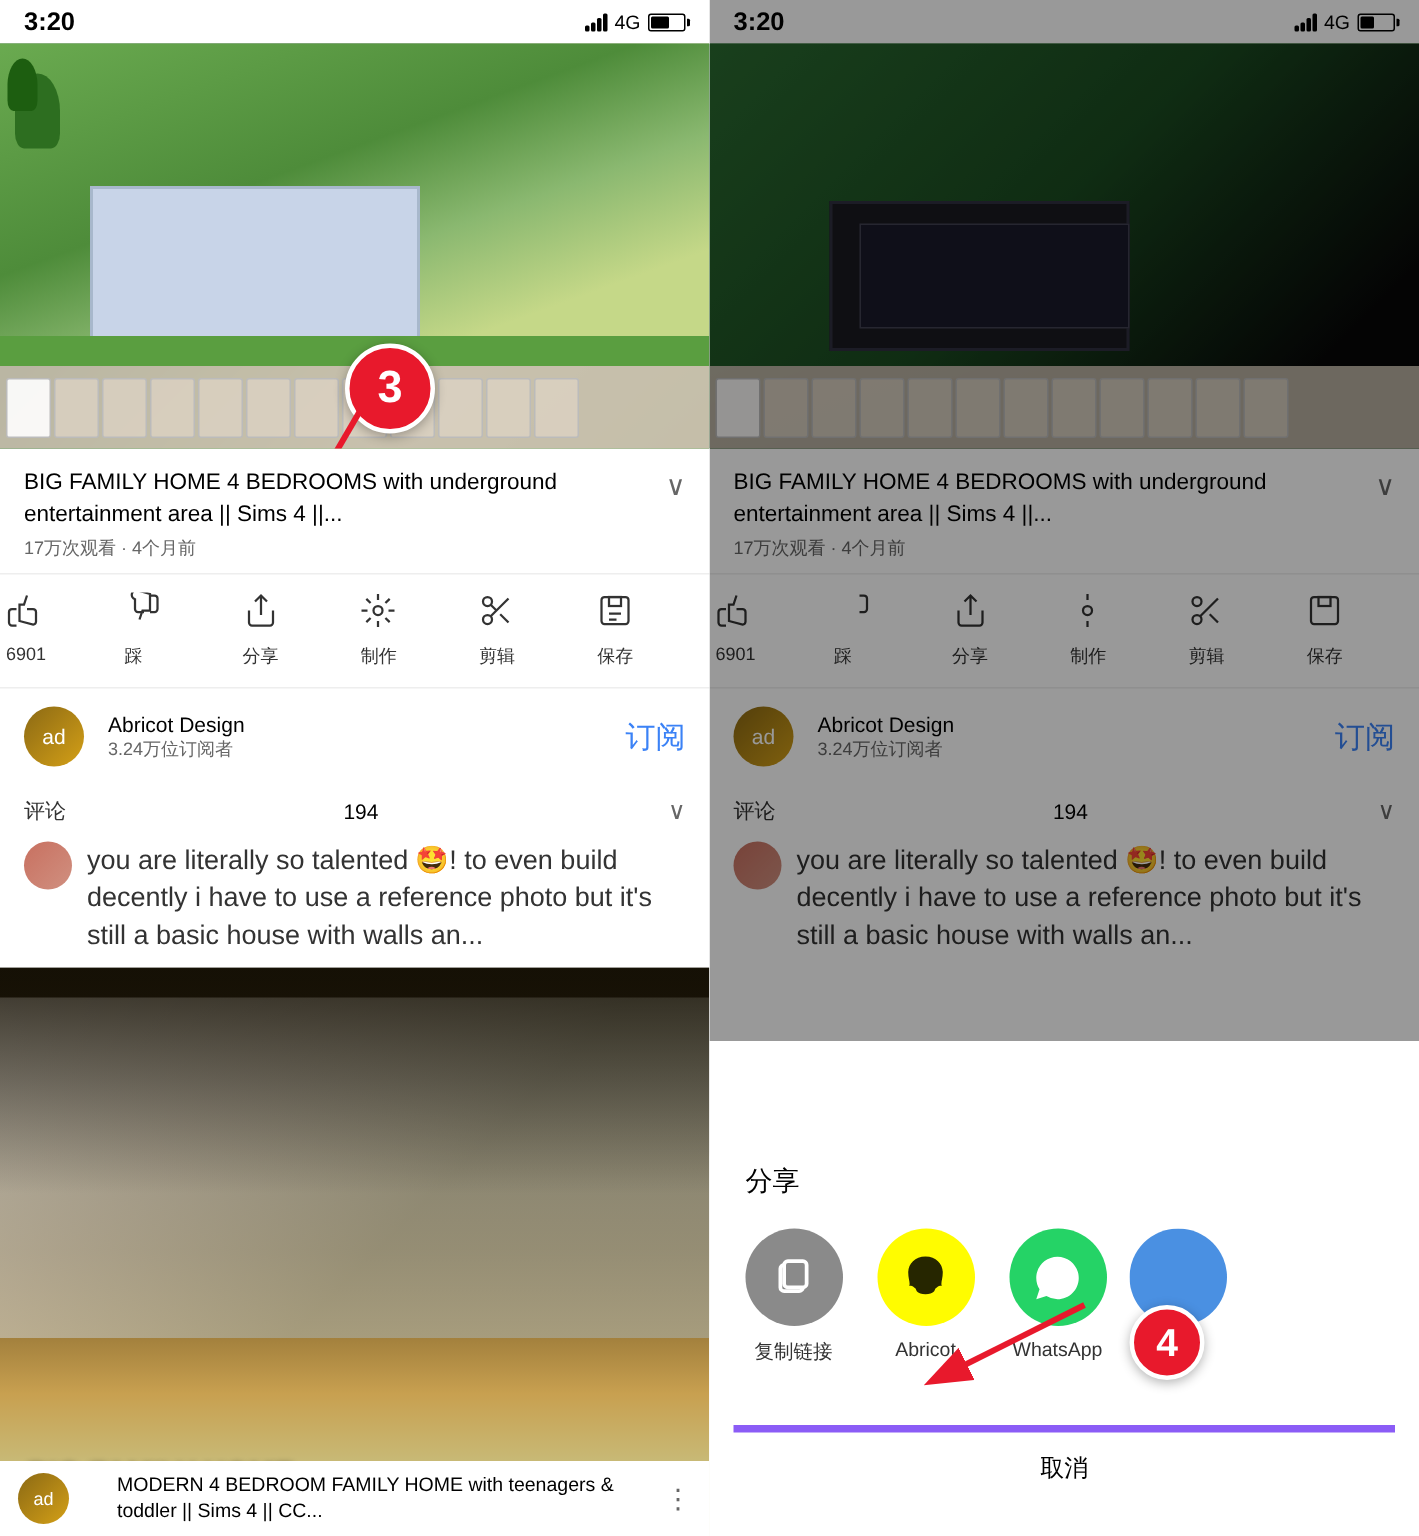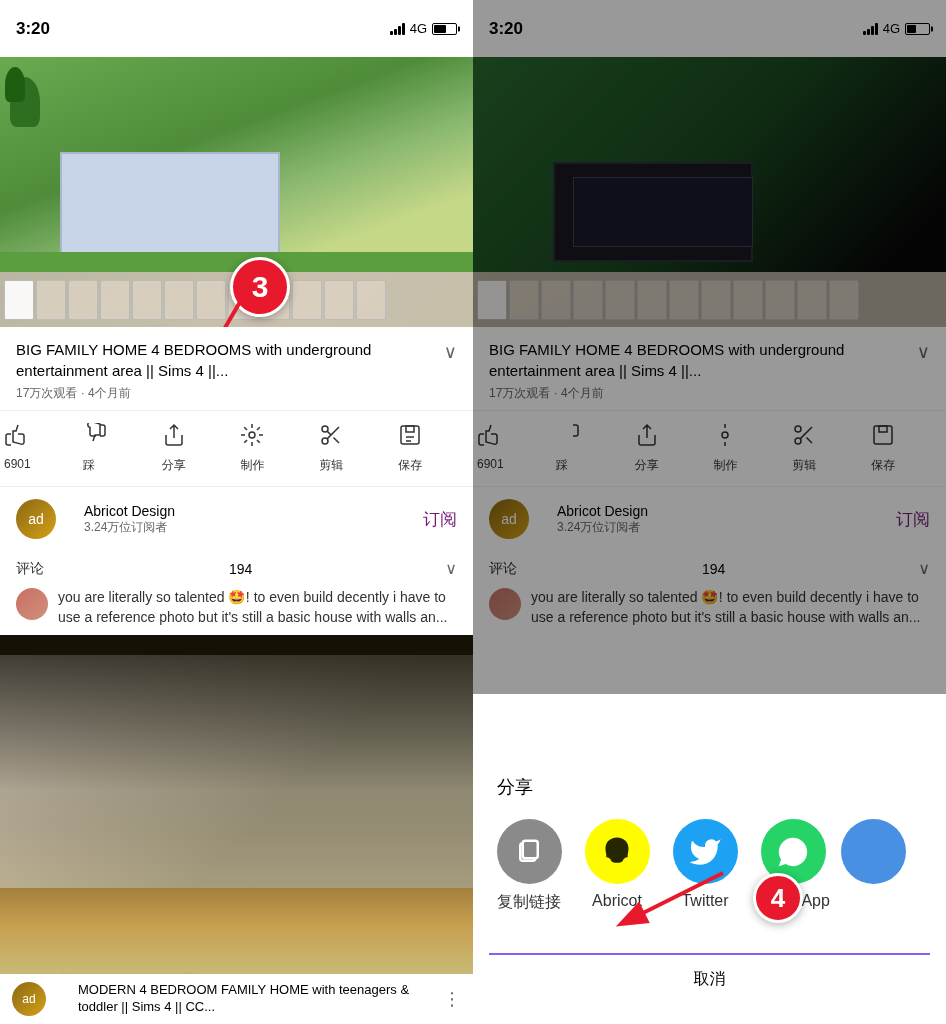--- a/index.html
+++ b/index.html
@@ -27,21 +27,21 @@
       height: 1024px;
       background: #fff;
       display: flex;
       flex-direction: column;
       overflow: hidden;
       position: relative;
     }
 
     
     .status-bar {
-      height: 57px;
+      height: 29px;
       display: flex;
       align-items: center;
       justify-content: space-between;
       padding: 0 16px;
       background: #fff;
       flex-shrink: 0;
     }
     .status-time {
       font-size: 17px;
       font-weight: 600;
@@ -219,34 +219,34 @@
       display: flex;
       align-items: center;
       justify-content: center;
       font-size: 14px;
       color: white;
       font-weight: normal;
       flex-shrink: 0;
     }
     .channel-name-area {
       flex: 1;
-      margin-left: 28px;
+      margin-left: 16px;
     }
     .channel-name {
       font-size: 14px;
       font-weight: 500;
       color: #000;
     }
     .subscriber-count {
       font-size: 12px;
       color: #666;
     }
     .subscribe-btn {
-      color: #701a75;
-      font-size: 17px;
+      color: #3b82f6;
+      font-size: 20px;
       font-weight: 500;
     }
 
     
     .comments-section {
       padding: 8px 16px;
       flex-shrink: 0;
     }
     .comments-header {
       display: flex;
@@ -269,21 +269,21 @@
       gap: 10px;
     }
     .comment-avatar {
       width: 32px;
       height: 32px;
       border-radius: 50%;
       background: #c77;
       flex-shrink: 0;
     }
     .comment-text {
-      font-size: 14px;
+      font-size: 18px;
       color: #333;
       line-height: 1.4;
     }
 
     
     .second-video {
       flex: 1;
       background: #2a2a2a;
       position: relative;
       overflow: hidden;
@@ -346,35 +346,35 @@
     .share-icon-circle {
       width: 65px;
       height: 65px;
       border-radius: 50%;
       display: flex;
       align-items: center;
       justify-content: center;
       font-size: 28px;
     }
     .share-icon-label {
-      font-size: 16px;
+      font-size: 13px;
       color: #333;
       text-align: right;
     }
     .copy-link-bg { background: #8a8a8a; }
     .snapchat-bg { background: #FFFC00; }
     .twitter-bg { background: #1DA1F2; }
     .whatsapp-bg { background: #25D366; }
     .cancel-btn {
       margin: 10px 16px 0;
       text-align: center;
       padding: 14px;
       font-size: 16px;
       color: #000;
-      border-top: 2px solid #8b5cf6;
+      border-top: 5px solid #8b5cf6;
     }
     
     .dim-overlay {
       position: absolute;
       top: 0;
       left: 0;
       right: 0;
       bottom: 330px;
       background: rgba(0,0,0,0.4);
       z-index: 15;
@@ -713,28 +713,20 @@
 
       <div class="share-option">
         <div class="share-icon-circle snapchat-bg">
           <svg width="36" height="36" viewBox="0 0 100 100">
             <path d="M50 10 C30 10 18 24 18 40 C18 52 22 58 20 65 C25 63 28 67 32 70 C33 73 34 80 50 80 C66 80 67 73 68 70 C72 67 75 63 80 65 C78 58 82 52 82 40 C82 24 70 10 50 10Z" fill="#000" opacity="0.85"></path>
           </svg>
         </div>
         <span class="share-icon-label">Abricot</span>
       </div>
 
-      <div class="share-option">
-        <div class="share-icon-circle twitter-bg">
-          <svg width="34" height="34" viewBox="0 0 24 24" fill="white">
-              <path d="M23 3a10.9 10.9 0 01-3.14 1.53 4.48 4.48 0 00-7.86 3v1A10.66 10.66 0 013 4s-4 9 5 13a11.64 11.64 0 01-7 2c9 5 20 0 20-11.5a4.5 4.5 0 00-.08-.83A7.72 7.72 0 0023 3z"></path>
-            </svg>
-        </div>
-        <span class="share-icon-label">Twitter</span>
-      </div>
 
       <div class="share-option">
         <div class="share-icon-circle whatsapp-bg">
           <svg width="34" height="34" viewBox="0 0 24 24" fill="white">
               <path d="M17.472 14.382c-.297-.149-1.758-.867-2.03-.967-.273-.099-.471-.148-.67.15-.197.297-.767.966-.94 1.164-.173.199-.347.223-.644.075-.297-.15-1.255-.463-2.39-1.475-.883-.788-1.48-1.761-1.653-2.059-.173-.297-.018-.458.13-.606.134-.133.298-.347.446-.52.149-.174.198-.298.298-.497.099-.198.05-.371-.025-.52-.075-.149-.669-1.612-.916-2.207-.242-.579-.487-.5-.669-.51-.173-.008-.371-.01-.57-.01-.198 0-.52.074-.792.372-.272.297-1.04 1.016-1.04 2.479 0 1.462 1.065 2.875 1.213 3.074.149.198 2.096 3.2 5.077 4.487.709.306 1.262.489 1.694.625.712.227 1.36.195 1.871.118.571-.085 1.758-.719 2.006-1.413.248-.694.248-1.289.173-1.413-.074-.124-.272-.198-.57-.347z"></path>
               <path d="M11.995 2C6.476 2 2 6.476 2 11.995c0 1.96.565 3.79 1.543 5.338L2 22l4.796-1.52A9.956 9.956 0 0011.995 22C17.524 22 22 17.524 22 11.995S17.524 2 11.995 2z" fill-rule="evenodd" clip-rule="evenodd"></path>
             </svg>
         </div>
         <span class="share-icon-label">WhatsApp</span>
       </div>

